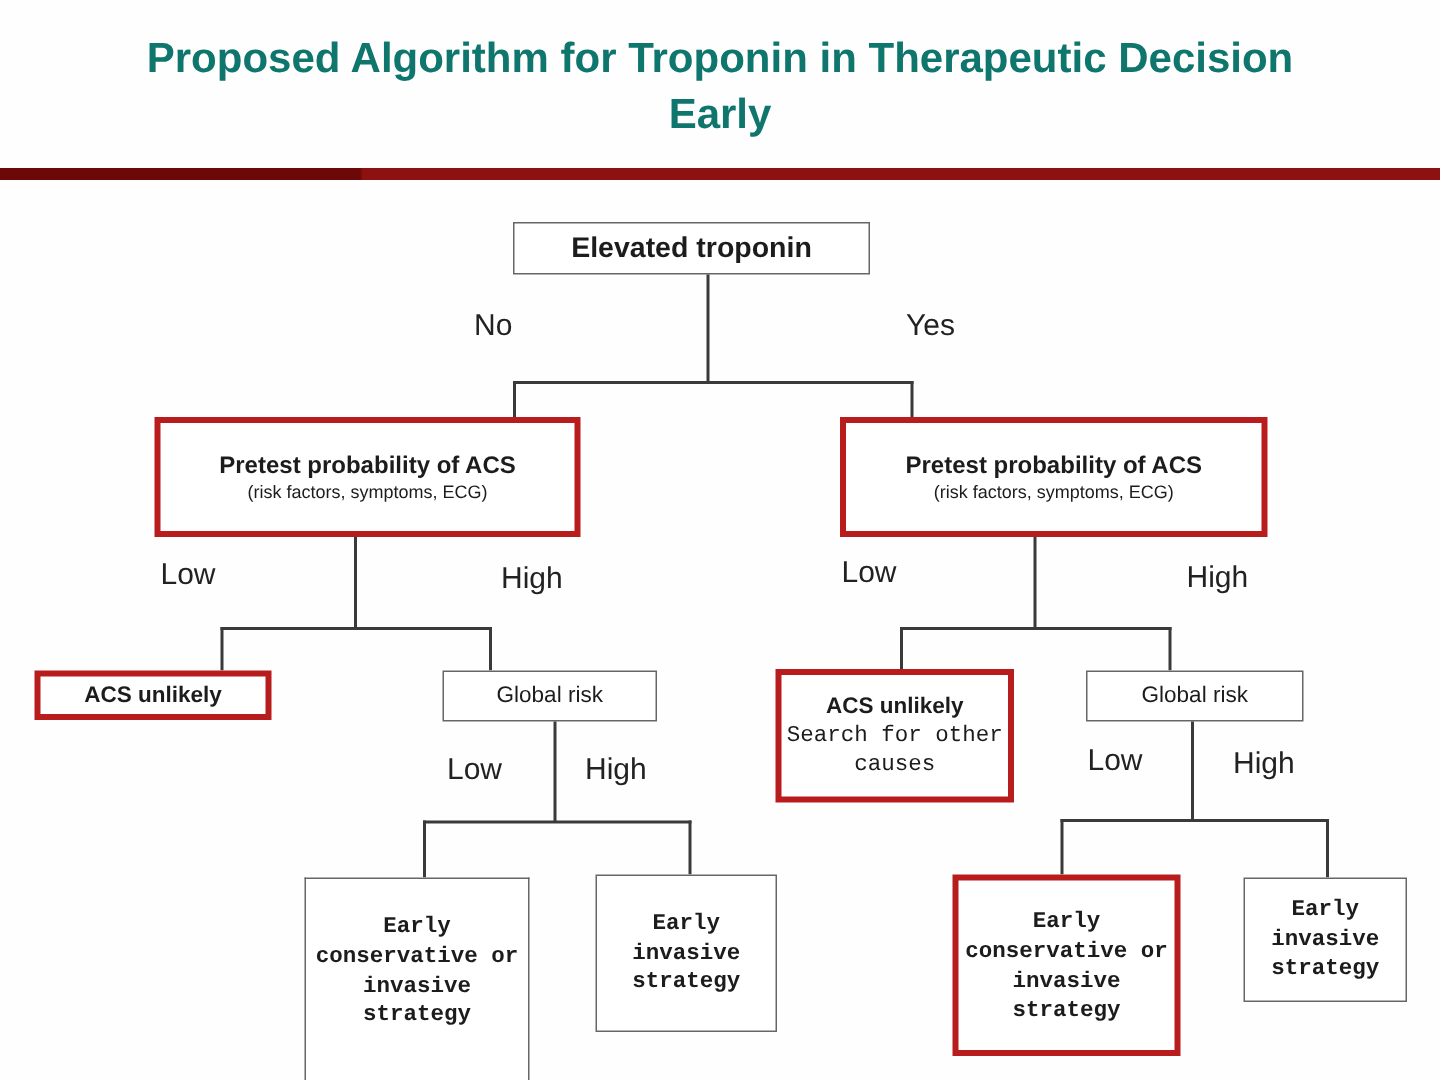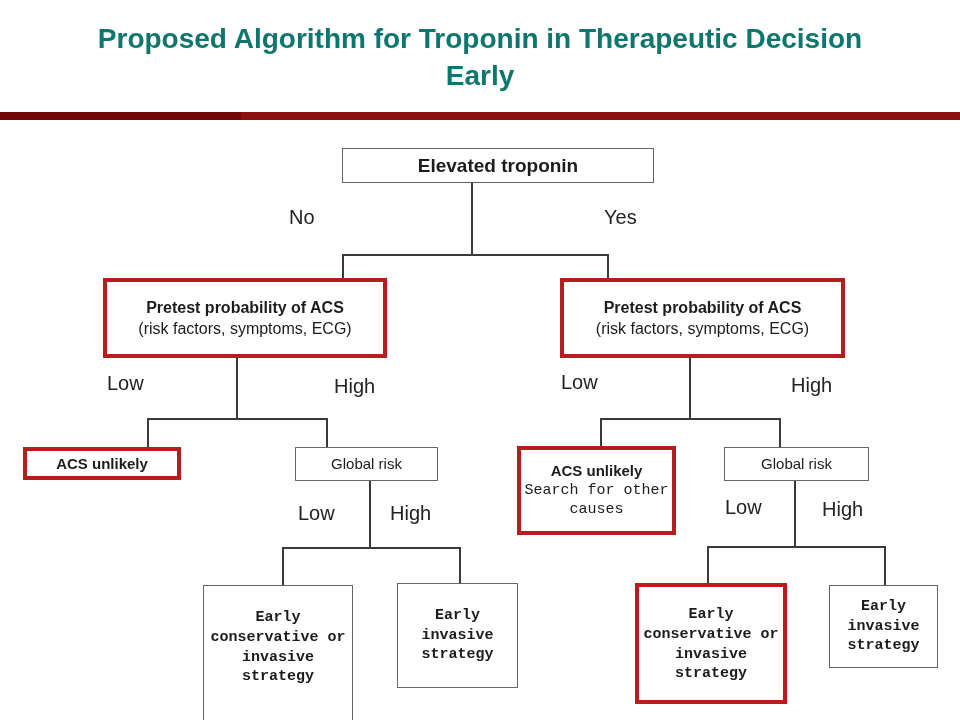--- a/index.html
+++ b/index.html
@@ -13,50 +13,50 @@
   .divider{position:absolute;top:112px;left:0;width:960px;height:8px;
            background:linear-gradient(to right,#6d0808 0%,#6d0808 25%,#8e1111 25.2%,#8e1111 100%);}
   
   .chart{position:absolute;top:130px;left:0;width:960px;height:590px;}
   .node{position:absolute;display:flex;align-items:center;justify-content:center;
         text-align:center;background:#fff;border:4px solid #b91c1c;box-sizing:border-box;
         font-size:15px;line-height:1.32;}
   .thin{border-width:1px;border-color:#666;}
   .bold{font-weight:bold;}
   .pre{white-space:pre-line;font-family:Liberation Mono, monospace;}
-  .node .sub{font-weight:normal;font-size:16px;}
+  .node .sub{font-weight:normal;font-size:12px;}
   .ln{position:absolute;background:#3a3a3a;}
   .elabel{position:absolute;font-size:20px;color:#222;}
   .root-label{font-size:19px;font-weight:bold;}
   .nob{border-bottom:none;}
 </style>
 </head>
 <body>
 
 <div class="slide">
 
   <h1 class="title" style="margin:0;">
     <span>Proposed Algorithm for Troponin in Therapeutic Decision</span>
     <span>Early</span>
   </h1>
 
   <div class="divider"></div>
 
   <div class="chart">
 
-    <div class="node thin root-label" style="left:342px;top:18px;width:312px;height:35px;">
+    <div class="node thin root-label" style="left:342px;top:18px;width:238px;height:35px;">
         <span>Elevated troponin</span>
       </div>
 
     <div class="ln" style="left:471px;top:53px;width:2px;height:72px;"></div>
     <div class="ln" style="left:342px;top:124px;width:267px;height:2px;"></div>
     <div class="ln" style="left:342px;top:124px;width:2px;height:25px;"></div>
     <div class="ln" style="left:607px;top:124px;width:2px;height:25px;"></div>
 
-    <div class="elabel" style="left:289px;top:76px;">No</div>
+    <div class="elabel" style="left:316px;top:76px;">No</div>
     <div class="elabel" style="left:604px;top:76px;">Yes</div>
 
     <div class="node" style="left:103px;top:148px;width:284px;height:80px;flex-direction:column;">
       <div class="bold" style="font-size:16px;">Pretest probability of ACS</div>
       <div class="sub">(risk factors, symptoms, ECG)</div>
     </div>
     <div class="node" style="left:560px;top:148px;width:285px;height:80px;flex-direction:column;">
       <div class="bold" style="font-size:16px;">Pretest probability of ACS</div>
       <div class="sub">(risk factors, symptoms, ECG)</div>
     </div>

